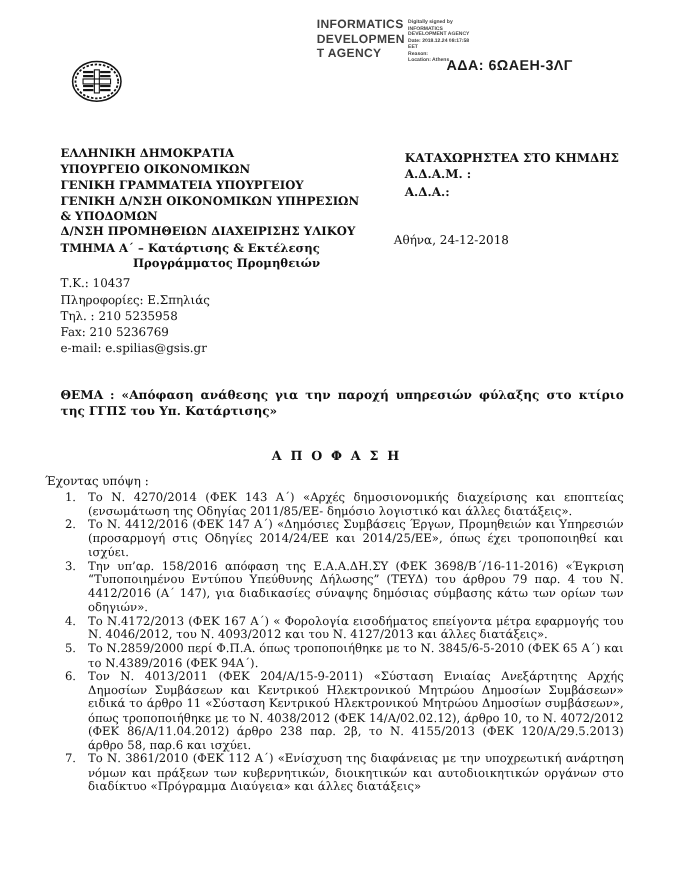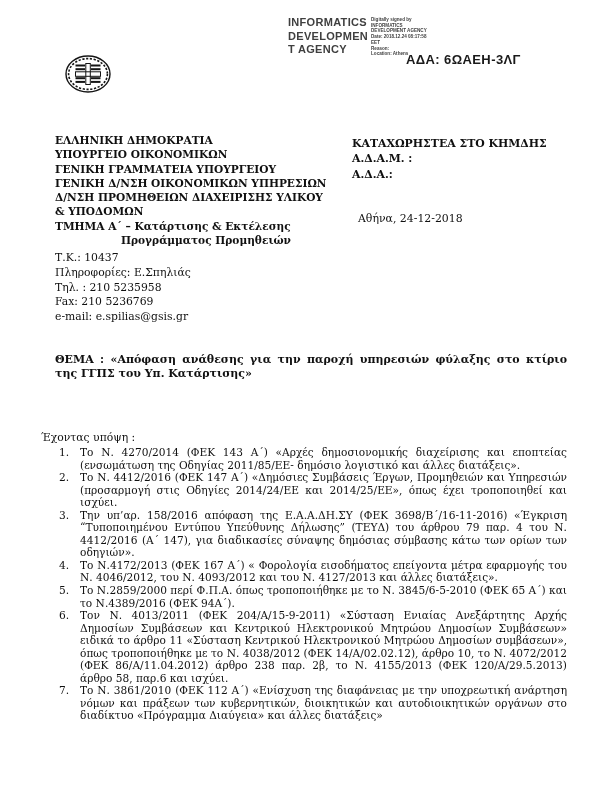--- a/index.html
+++ b/index.html
@@ -22,21 +22,21 @@
     font-size:4.6px; line-height:5.7px; width:70px; padding-top:1px;
   }
   .emblem { position:absolute; left:64px; top:54px; }
   .hdr-left {
     position:absolute; left:55px; top:133px; width:300px;
     font-weight:bold; font-size:10.6px; line-height:14.3px;
   }
   .hdr-left .indent { padding-left:66px; }
   .contact { position:absolute; left:55px; top:251px; font-size:10.8px; line-height:14.8px; }
   .hdr-right {
-    position:absolute; left:352px; top:136px; width:220px;
+    position:absolute; left:368px; top:136px; width:220px;
     font-weight:bold; font-size:10.9px; line-height:15.4px;
   }
   .city-date { position:absolute; left:358px; top:212px; font-size:10.9px; }
   .protocol  { position:absolute; left:352px; top:240px; font-size:10.9px; }
   .subject {
     position:absolute; left:55px; top:353px; width:512px;
     font-weight:bold; font-size:11px; line-height:14.2px; text-align:justify;
   }
   .apofasi {
     position:absolute; left:0; top:407px; width:612px; text-align:center;
@@ -90,22 +90,22 @@
       <rect x="21.8" y="9.5" width="4.5" height="21" fill="none" stroke="#151515" stroke-width="1"></rect>
       <rect x="11.5" y="17.8" width="25" height="4.5" fill="none" stroke="#151515" stroke-width="1"></rect>
     </svg>
   </div>
 
   <div class="hdr-left">
     <div>ΕΛΛΗΝΙΚΗ ΔΗΜΟΚΡΑΤΙΑ</div>
     <div>ΥΠΟΥΡΓΕΙΟ ΟΙΚΟΝΟΜΙΚΩΝ</div>
     <div>ΓΕΝΙΚΗ ΓΡΑΜΜΑΤΕΙΑ ΥΠΟΥΡΓΕΙΟΥ</div>
     <div>ΓΕΝΙΚΗ Δ/ΝΣΗ ΟΙΚΟΝΟΜΙΚΩΝ ΥΠΗΡΕΣΙΩΝ</div>
+    <div>&amp; ΥΠΟΔΟΜΩΝ</div>
     <div>Δ/ΝΣΗ ΠΡΟΜΗΘΕΙΩΝ ΔΙΑΧΕΙΡΙΣΗΣ ΥΛΙΚΟΥ</div>
-    <div>&amp; ΥΠΟΔΟΜΩΝ</div>
     <div>ΤΜΗΜΑ Α΄ – Κατάρτισης &amp; Εκτέλεσης</div>
     <div class="indent">Προγράμματος Προμηθειών</div>
   </div>
 
   <div class="contact">
     <div>Τ.Κ.: 10437</div>
     <div>Πληροφορίες: Ε.Σπηλιάς</div>
     <div>Τηλ. : 210 5235958</div>
     <div>Fax:  210 5236769</div>
     <div>e-mail: e.spilias@gsis.gr</div>
@@ -114,20 +114,21 @@
   <div class="hdr-right">
     <div>ΚΑΤΑΧΩΡΗΣΤΕΑ ΣΤΟ ΚΗΜΔΗΣ</div>
     <div>Α.Δ.Α.Μ. :</div>
     <div>Α.Δ.Α.:</div>
   </div>
 
   <div class="city-date">Αθήνα, 24-12-2018</div>
 
   <div class="subject">ΘΕΜΑ : «Απόφαση ανάθεσης για την παροχή υπηρεσιών φύλαξης στο κτίριο της ΓΓΠΣ του Υπ. Κατάρτισης»</div>
 
+  <div class="apofasi">Α Π Ο Φ Α Σ Η</div>
 
   <div class="preamble">Έχοντας υπόψη :</div>
 
   <div class="ref-list">
     <div class="ref-item">
       <span class="num">1.</span>
       <span>Το Ν. 4270/2014 (ΦΕΚ 143 Α΄) «Αρχές δημοσιονομικής διαχείρισης και εποπτείας (ενσωμάτωση της Οδηγίας 2011/85/ΕΕ- δημόσιο λογιστικό και άλλες διατάξεις».</span>
     </div>
     <div class="ref-item">
       <span class="num">2.</span>

